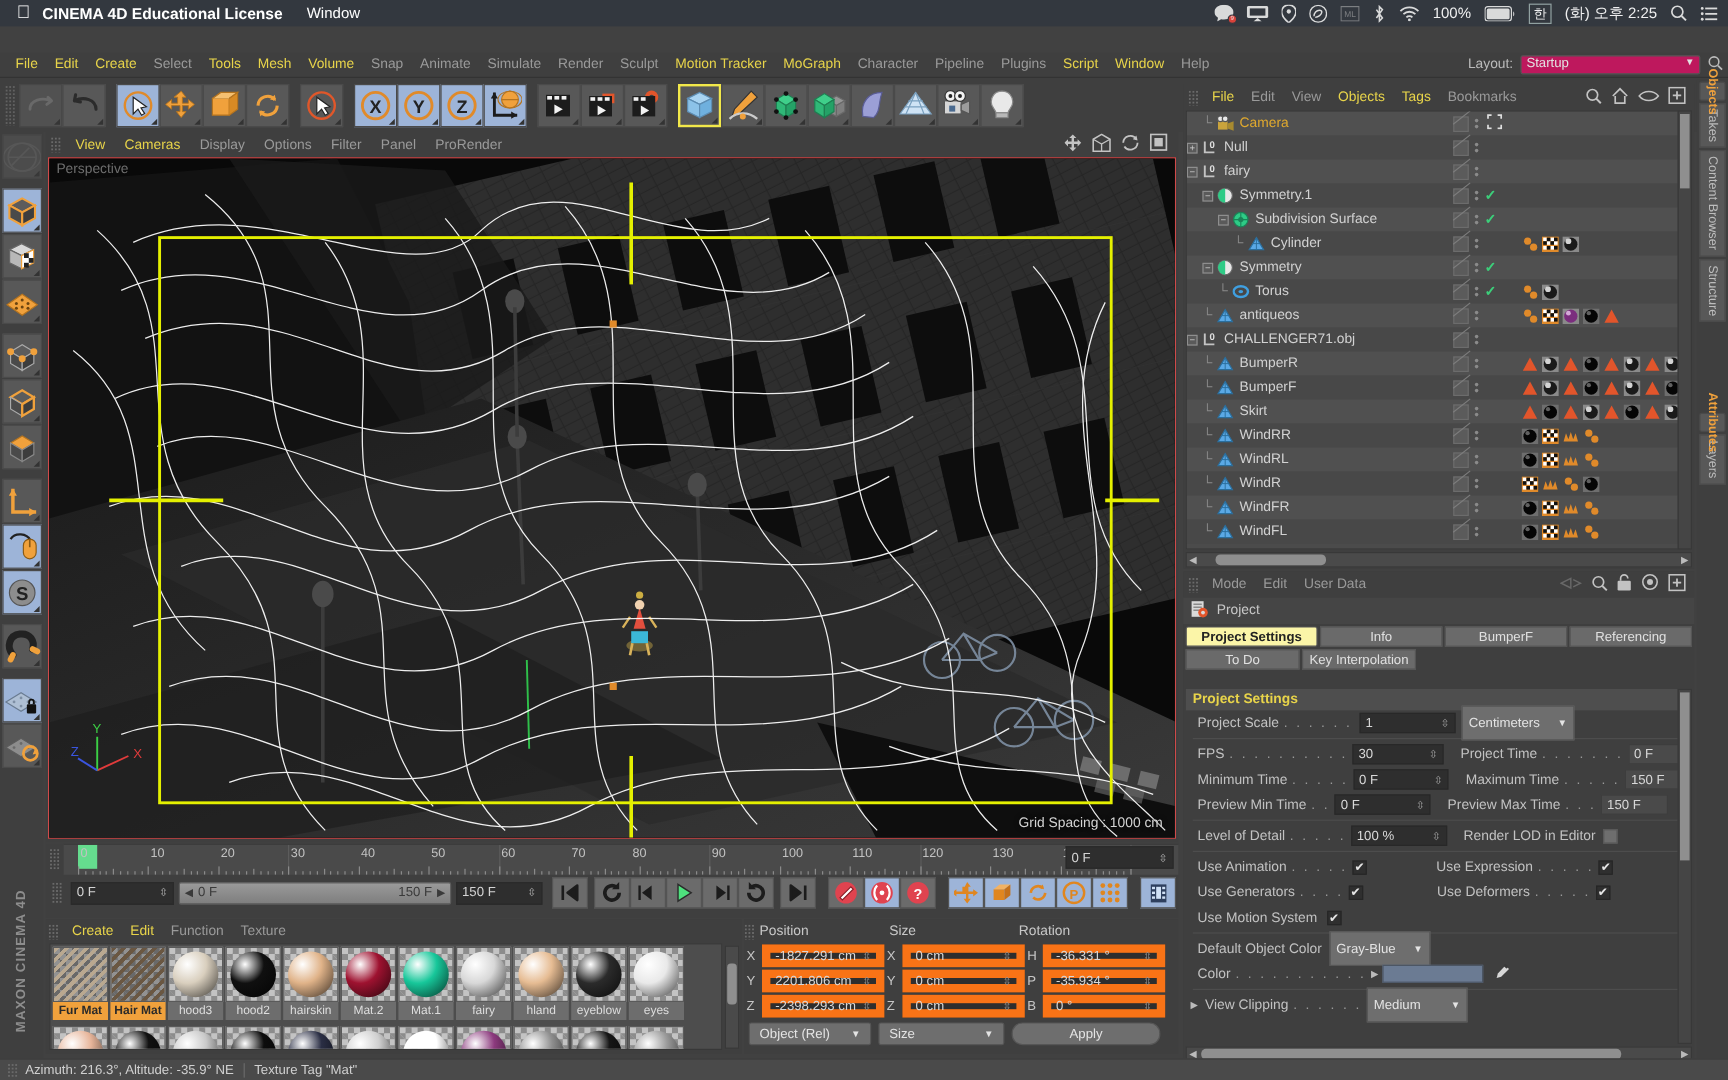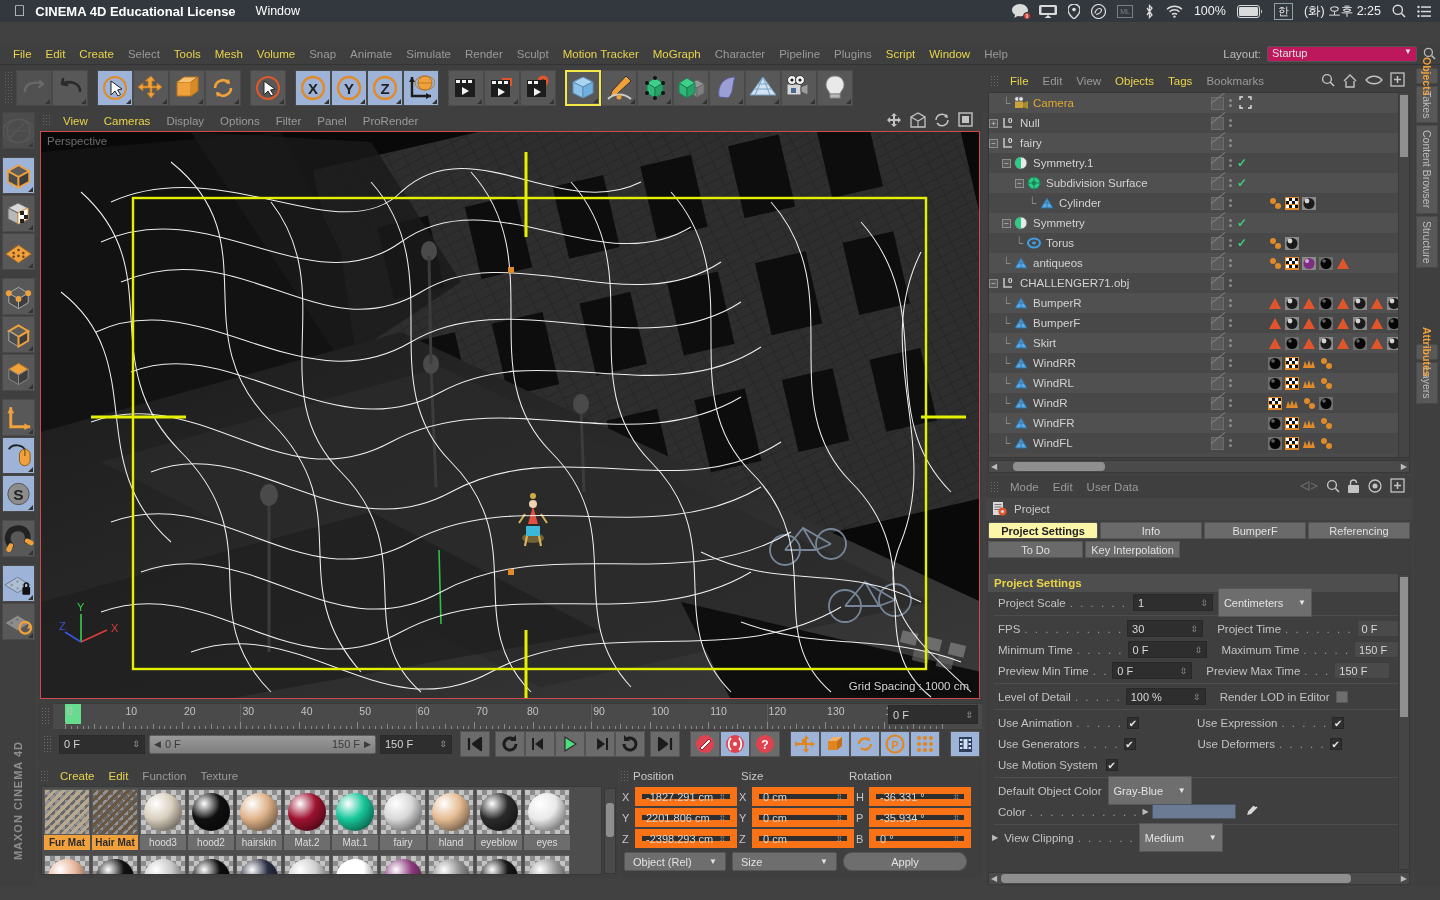--- a/index.html
+++ b/index.html
@@ -2516,14 +2516,20 @@
       </div>
       <div style="height: 72px;"></div>
       <div class="vtab sel">
         <span>Attributes</span>
       </div>
       <div class="vtab">
         <span>Layers</span>
       </div>
     </div>
 
+  <div class="status">
+    <div class="g"></div>
+    <span>Azimuth: 216.3°, Altitude: -35.9°  NE</span>
+    <span class="divv"></span>
+    <span>Texture Tag "Mat"</span>
+  </div>
 
 </div>
 
 </body></html>

